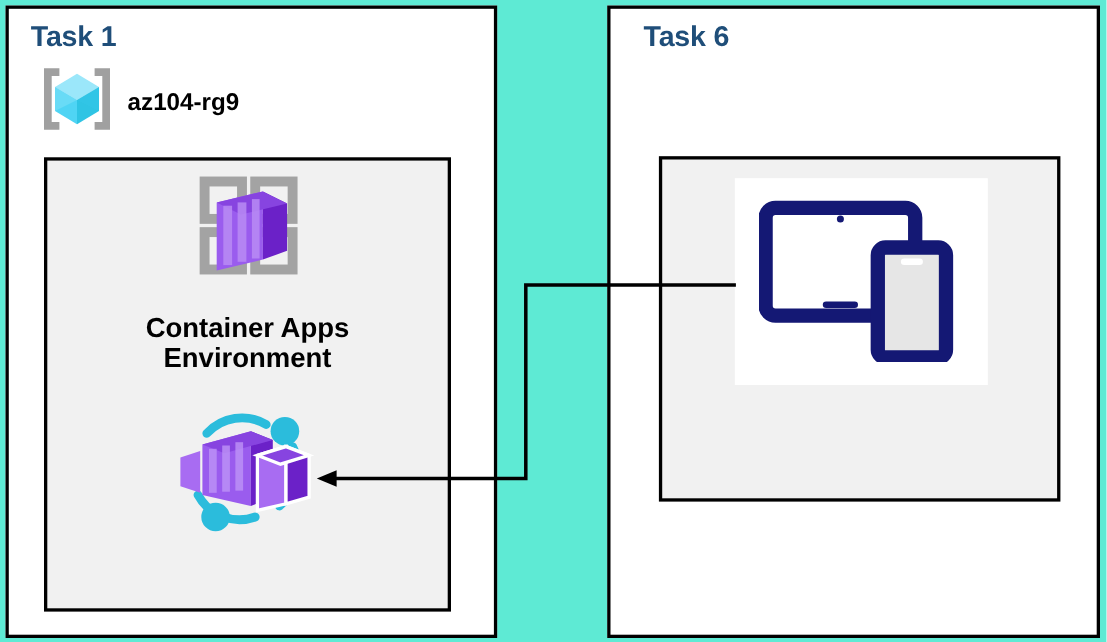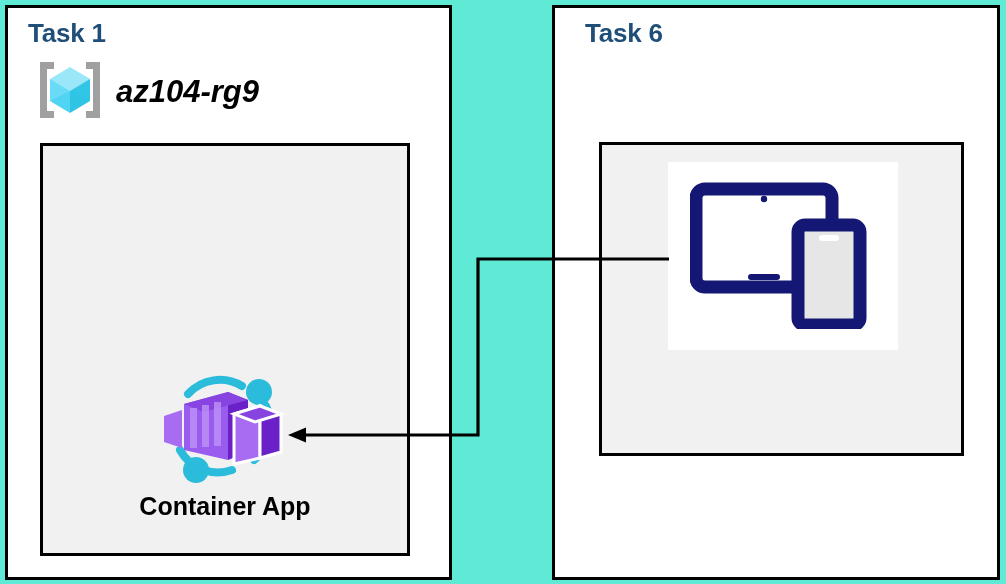--- a/index.html
+++ b/index.html
@@ -42,25 +42,24 @@
   
   #rg-group {
     position: absolute;
     left: 36px;
     top: 58px;
     display: flex;
     align-items: center;
     gap: 12px;
   }
   #rg-label {
-    font-size: 31px;
+    font-size: 22px;
     font-weight: bold;
     color: #000000;
     white-space: nowrap;
-    font-style: italic;
   }
 
   
   .inner-box {
     position: absolute;
     background: #F1F1F1;
     border: 3px solid #000000;
     box-sizing: border-box;
   }
   #env-box  { left: 40px;  top: 143px; width: 370px; height: 413px; }
@@ -135,20 +134,45 @@
 
         <path d="M34 33 L14 21 L14 43 Z" fill="#7FE0F7" opacity="0.55"></path>
         <path d="M34 33 L54 21 L54 43 Z" fill="#35C8E8" opacity="0.45"></path>
       </svg>
     </span>
     <span id="rg-label">az104-rg9</span>
   </div>
 
   <div id="env-box" class="inner-box"></div>
 
+  <div id="node-cae" class="node">
+    <span>
+      <svg width="118" height="118" viewBox="0 0 118 118">
+
+        <g fill="none" stroke="#A3A3A3" stroke-width="9">
+          <rect x="20" y="10" width="34" height="34"></rect>
+          <rect x="66" y="10" width="34" height="34"></rect>
+          <rect x="20" y="56" width="34" height="34"></rect>
+          <rect x="66" y="56" width="34" height="34"></rect>
+        </g>
+
+        <path d="M31 29 L73 19 L73 81 L31 91 Z" fill="#9A5CEE"></path>
+        <path d="M73 19 L95 30 L95 73 L73 81 Z" fill="#6B21C8"></path>
+        <path d="M31 29 L73 19 L95 30 L53 40 Z" fill="#8744E0"></path>
+
+        <g fill="#B98BF4" opacity="0.85">
+          <rect x="37" y="32" width="8" height="54"></rect>
+          <rect x="50" y="29" width="8" height="54"></rect>
+          <rect x="63" y="26" width="7" height="54"></rect>
+        </g>
+      </svg>
+    </span>
+    <div class="node-label cae-caption">Container Apps
+Environment</div>
+  </div>
 
   <div id="node-ca" class="node">
     <span>
       <svg width="150" height="112" viewBox="0 0 150 112">
 
         <g fill="none" stroke="#2BBCDC" stroke-width="8" stroke-linecap="round">
           <path d="M38 22 A43 43 0 0 1 92 14"></path>
           <path d="M116 34 A43 43 0 0 1 104 88"></path>
           <path d="M82 98 A43 43 0 0 1 30 78"></path>
         </g>
@@ -167,21 +191,20 @@
           <rect x="64" y="30" width="7" height="44"></rect>
         </g>
 
         <g>
           <path d="M84 42 L110 34 L110 86 L84 92 Z" fill="#A86CF2" stroke="#ffffff" stroke-width="3"></path>
           <path d="M110 34 L131 42 L131 80 L110 86 Z" fill="#6B21C8" stroke="#ffffff" stroke-width="3"></path>
           <path d="M84 42 L110 34 L131 42 L105 50 Z" fill="#8744E0" stroke="#ffffff" stroke-width="3"></path>
         </g>
       </svg>
     </span>
-    <div class="node-label ca-caption">Container App</div>
   </div>
 
   <div id="task2-panel" class="task-panel"></div>
 
   <div id="task2-title" class="task-title">Task 6</div>
 
   <div id="test-box" class="inner-box"></div>
 
   <div id="node-test" class="node">
     <div class="white-plate">

